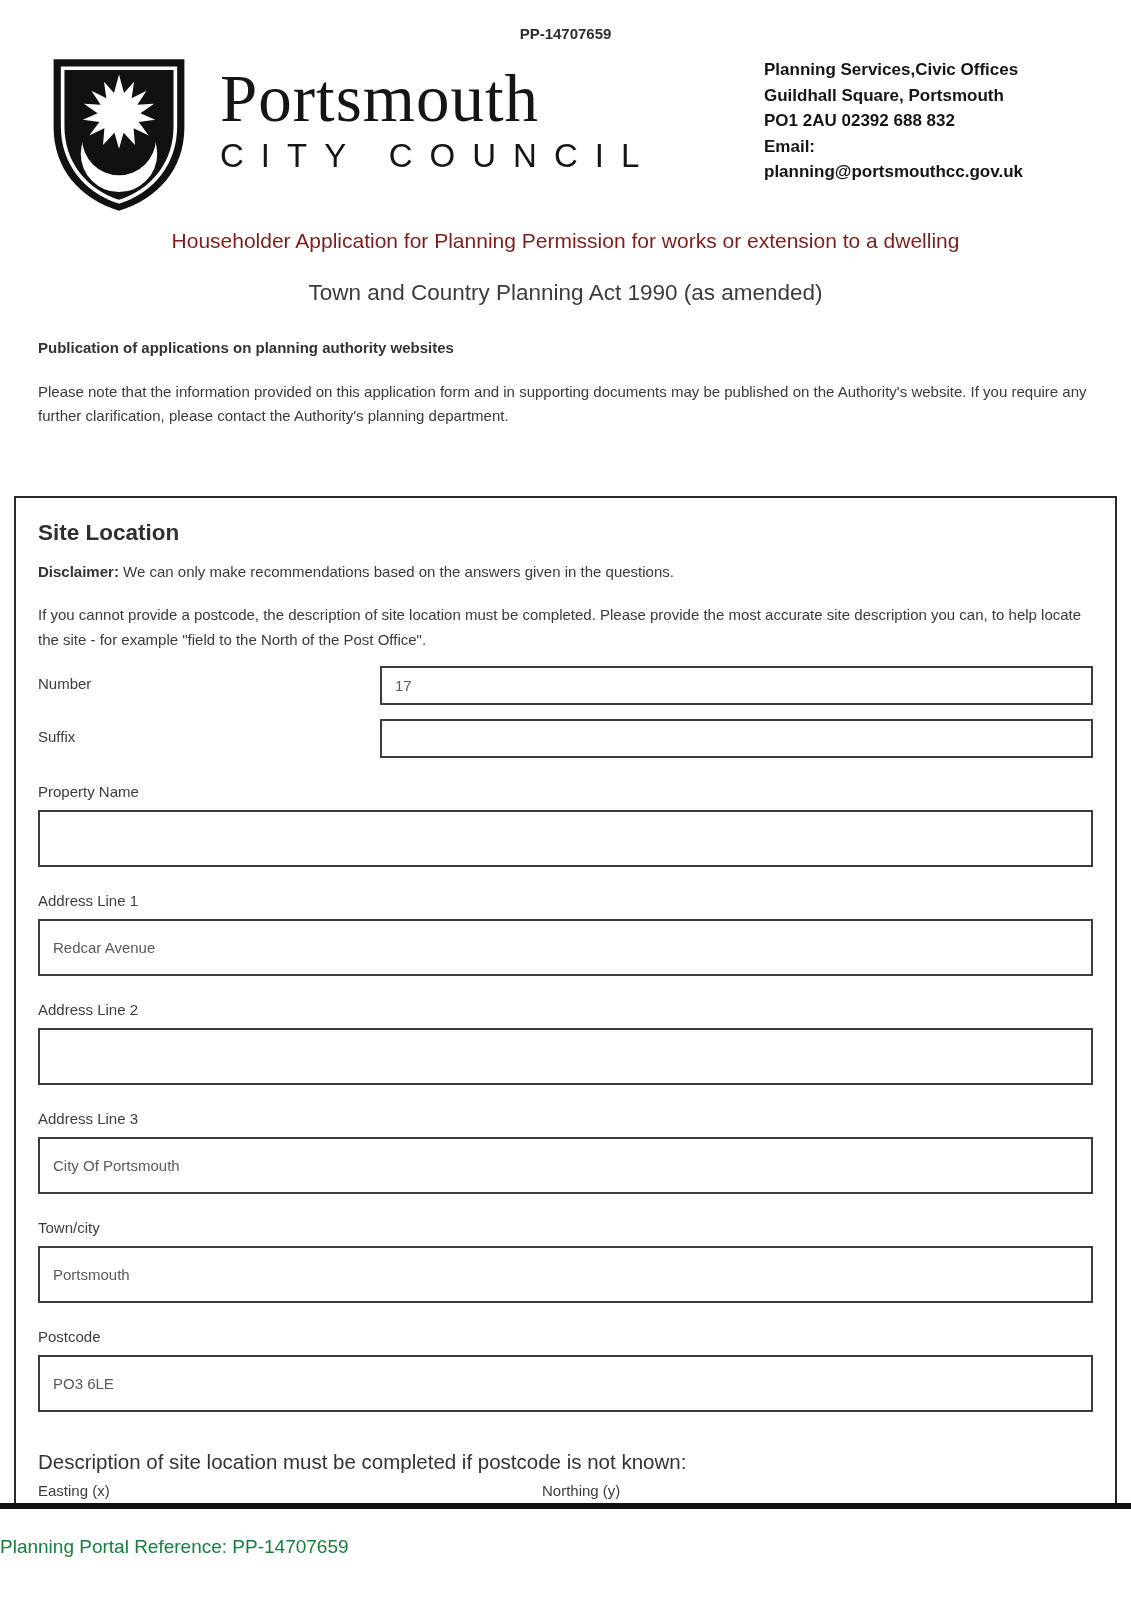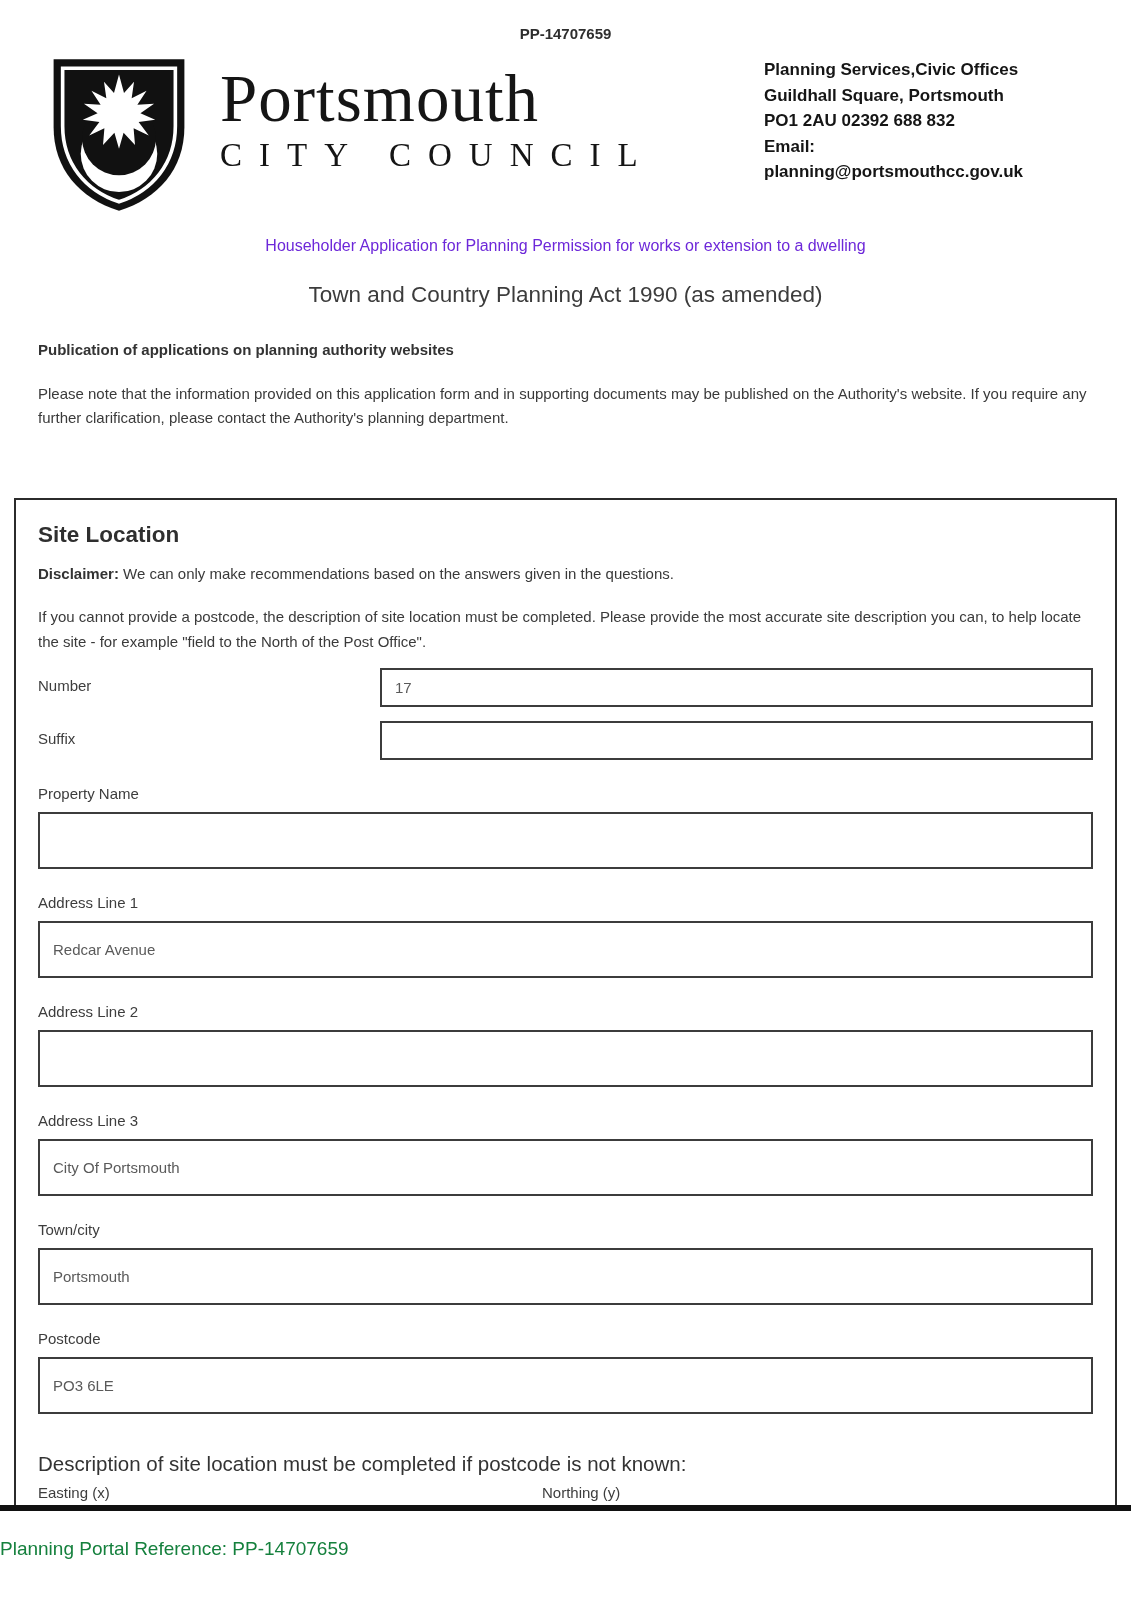--- a/index.html
+++ b/index.html
@@ -29,42 +29,42 @@
   .crest { width: 142px; height: 160px; flex: 0 0 auto; }
   .wordmark { margin-left: 30px; margin-top: 8px; color: #151515; }
   .wordmark .name {
     font-family: "Liberation Serif", serif;
     font-size: 67px;
     line-height: 70px;
     letter-spacing: 1px;
     white-space: nowrap;
   }
   .wordmark .cc {
-    font-family: Liberation Serif, serif;
+    font-family: Liberation Sans, sans-serif;
     font-size: 33px;
     letter-spacing: 17px;
     margin-top: 4px;
     white-space: nowrap;
   }
   .contact {
     margin-left: auto;
     margin-top: 2px;
     font-weight: bold;
     font-size: 17px;
     line-height: 25.5px;
     color: #151515;
     max-width: 305px;
   }
   
   .title-main {
     text-align: center;
-    font-size: 16px;
+    font-size: 21px;
     font-weight: 400;
-    color: #6d28d9;
-    margin-top: 12px;
+    color: #7f1d1d;
+    margin-top: 4px;
   }
   .title-act {
     text-align: center;
     font-size: 22.5px;
     font-weight: 400;
     color: #3c3c3c;
     margin-top: 27px;
   }
   
   .pub-heading {

